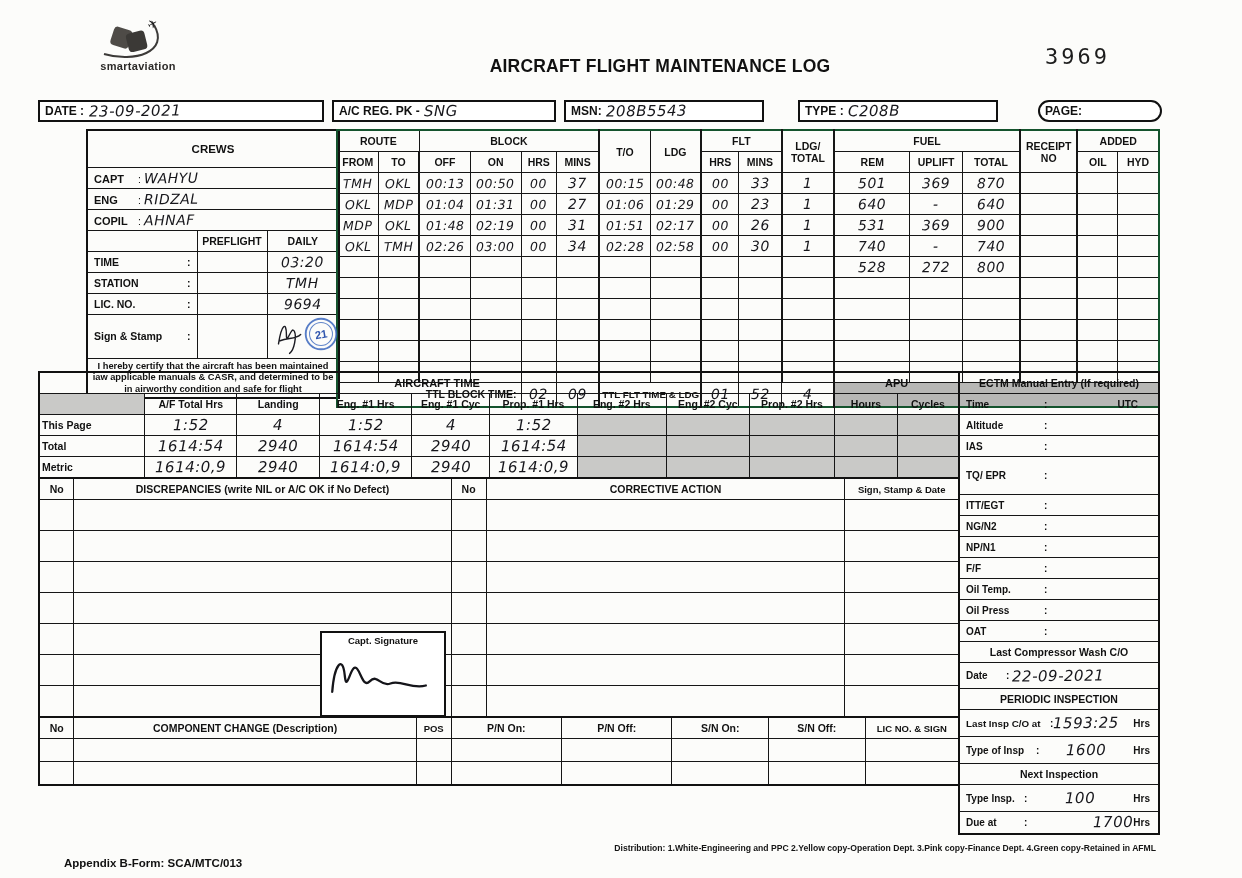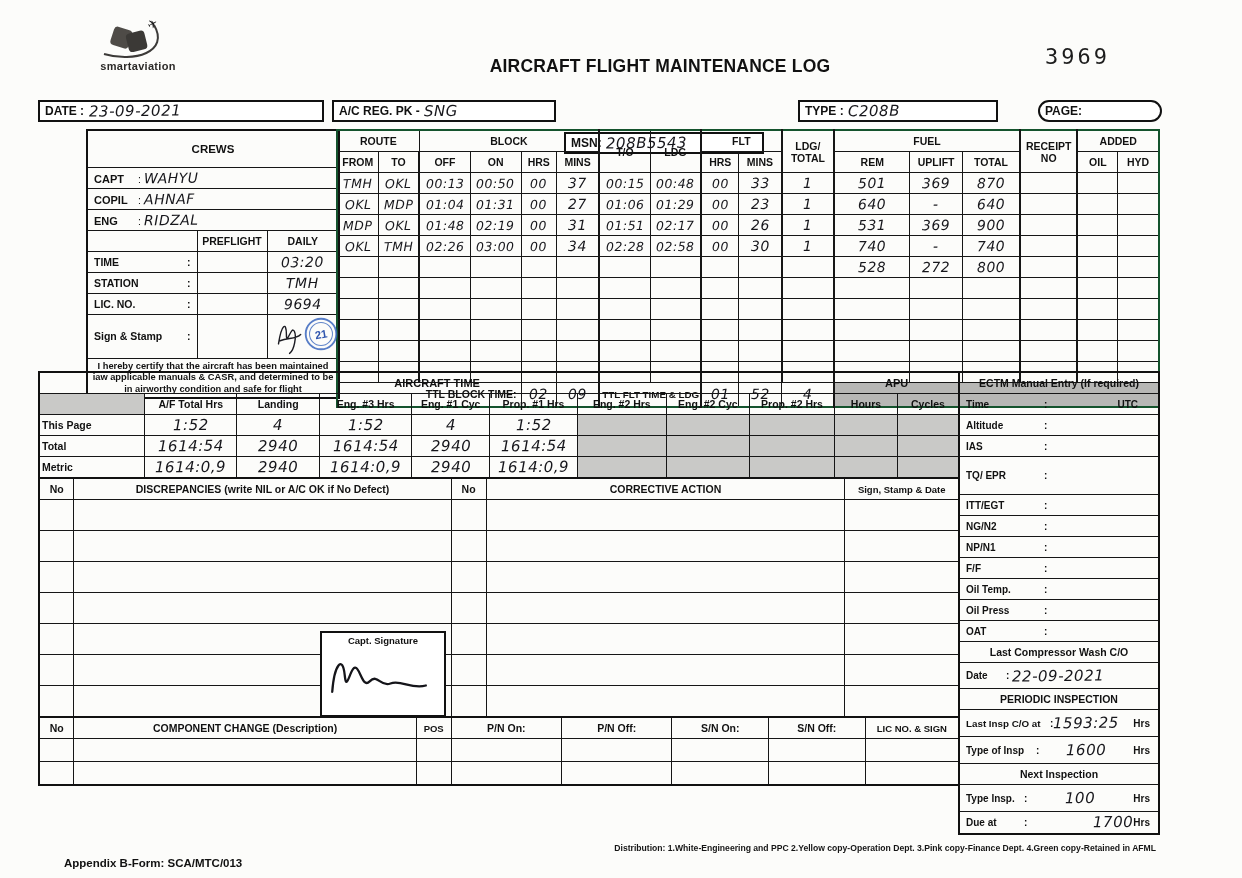--- a/index.html
+++ b/index.html
@@ -12,21 +12,21 @@
   .logo-wrap{position:absolute;left:52px;top:12px;text-align:center;}
   .logo-text{font-weight:bold;font-size:11px;color:#2c2a28;letter-spacing:.3px;margin-top:-6px;}
   .title{position:absolute;left:240px;right:120px;top:50px;text-align:center;font-size:17.5px;font-weight:bold;letter-spacing:.2px;}
   .serial{position:absolute;right:52px;top:38px;font-family:"DejaVu Sans Mono",monospace;font-size:22px;letter-spacing:3px;color:#1d1d1d;}
 
   
   .info-bar{display:flex;align-items:flex-start;height:24px;}
   .ibox{border:2px solid #111;display:flex;align-items:center;padding:0 5px;background:#fff;}
   .ibox .lbl{font-weight:bold;font-size:12px;white-space:nowrap;}
   .b-date{width:272px;} .sp1{width:8px;} .b-reg{width:210px;} .sp2{width:8px;}
-  .b-msn{width:186px;margin-top:32px;} .sp3{width:34px;} .b-type{width:186px;} .sp4{width:40px;} .b-page{flex:1;border-radius:11px;}
+  .b-msn{width:186px;} .sp3{width:34px;} .b-type{width:186px;} .sp4{width:40px;} .b-page{flex:1;border-radius:11px;}
 
   
   .hw{font-family:"DejaVu Sans",sans-serif;font-style:italic;color:#17171c;font-size:14px;letter-spacing:.5px;transform:rotate(-.6deg);display:inline-block;white-space:nowrap;}
   .hw-lg{font-size:15px;}
   .hw-sm{font-size:12.5px;}
 
   
   table{border-collapse:collapse;table-layout:fixed;width:100%;}
   td,th{border:1px solid #161616;padding:0 2px;font-size:10.5px;overflow:hidden;white-space:nowrap;height:20px;}
   th{font-weight:bold;text-align:center;}
@@ -134,24 +134,24 @@
               <col style="width:72px">
             </colgroup>
           <tbody>
               <tr style="height:37px">
                 <th colspan="3" style="font-size:11.5px">CREWS</th>
               </tr>
           <tr>
                 <td colspan="3" class="crewname"><span class="crewrole">CAPT</span><span>:</span> <span class="hw">WAHYU</span></td>
               </tr>
           <tr>
+                <td colspan="3" class="crewname"><span class="crewrole">ENG</span><span>:</span> <span class="hw">RIDZAL</span></td>
+              </tr>
+          <tr>
                 <td colspan="3" class="crewname"><span class="crewrole">COPIL</span><span>:</span> <span class="hw">AHNAF</span></td>
-              </tr>
-          <tr>
-                <td colspan="3" class="crewname"><span class="crewrole">ENG</span><span>:</span> <span class="hw">RIDZAL</span></td>
               </tr>
           <tr>
             <td></td>
             <th>PREFLIGHT</th>
             <th>DAILY</th>
           </tr>
           <tr>
             <td>
                   <div class="flbl">
                     <span>TIME</span>
@@ -484,21 +484,21 @@
           </colgroup>
           <tbody>
               <tr style="height:18px">
             <th colspan="9" style="font-size:11px">AIRCRAFT TIME</th>
             <th colspan="2" style="font-size:11px">APU</th>
           </tr>
           <tr style="height:17px">
             <th class="g"></th>
             <th>A/F Total Hrs</th>
             <th>Landing</th>
-            <th>Eng. #3 Hrs</th>
+            <th>Eng. #1 Hrs</th>
             <th>Eng. #1 Cyc</th>
             <th>Prop. #1 Hrs</th>
             <th>Eng. #2 Hrs</th>
             <th>Eng. #2 Cyc</th>
             <th>Prop. #2 Hrs</th>
             <th>Hours</th>
             <th>Cycles</th>
           </tr>
           <tr>
             <th style="text-align:left">This Page</th>

